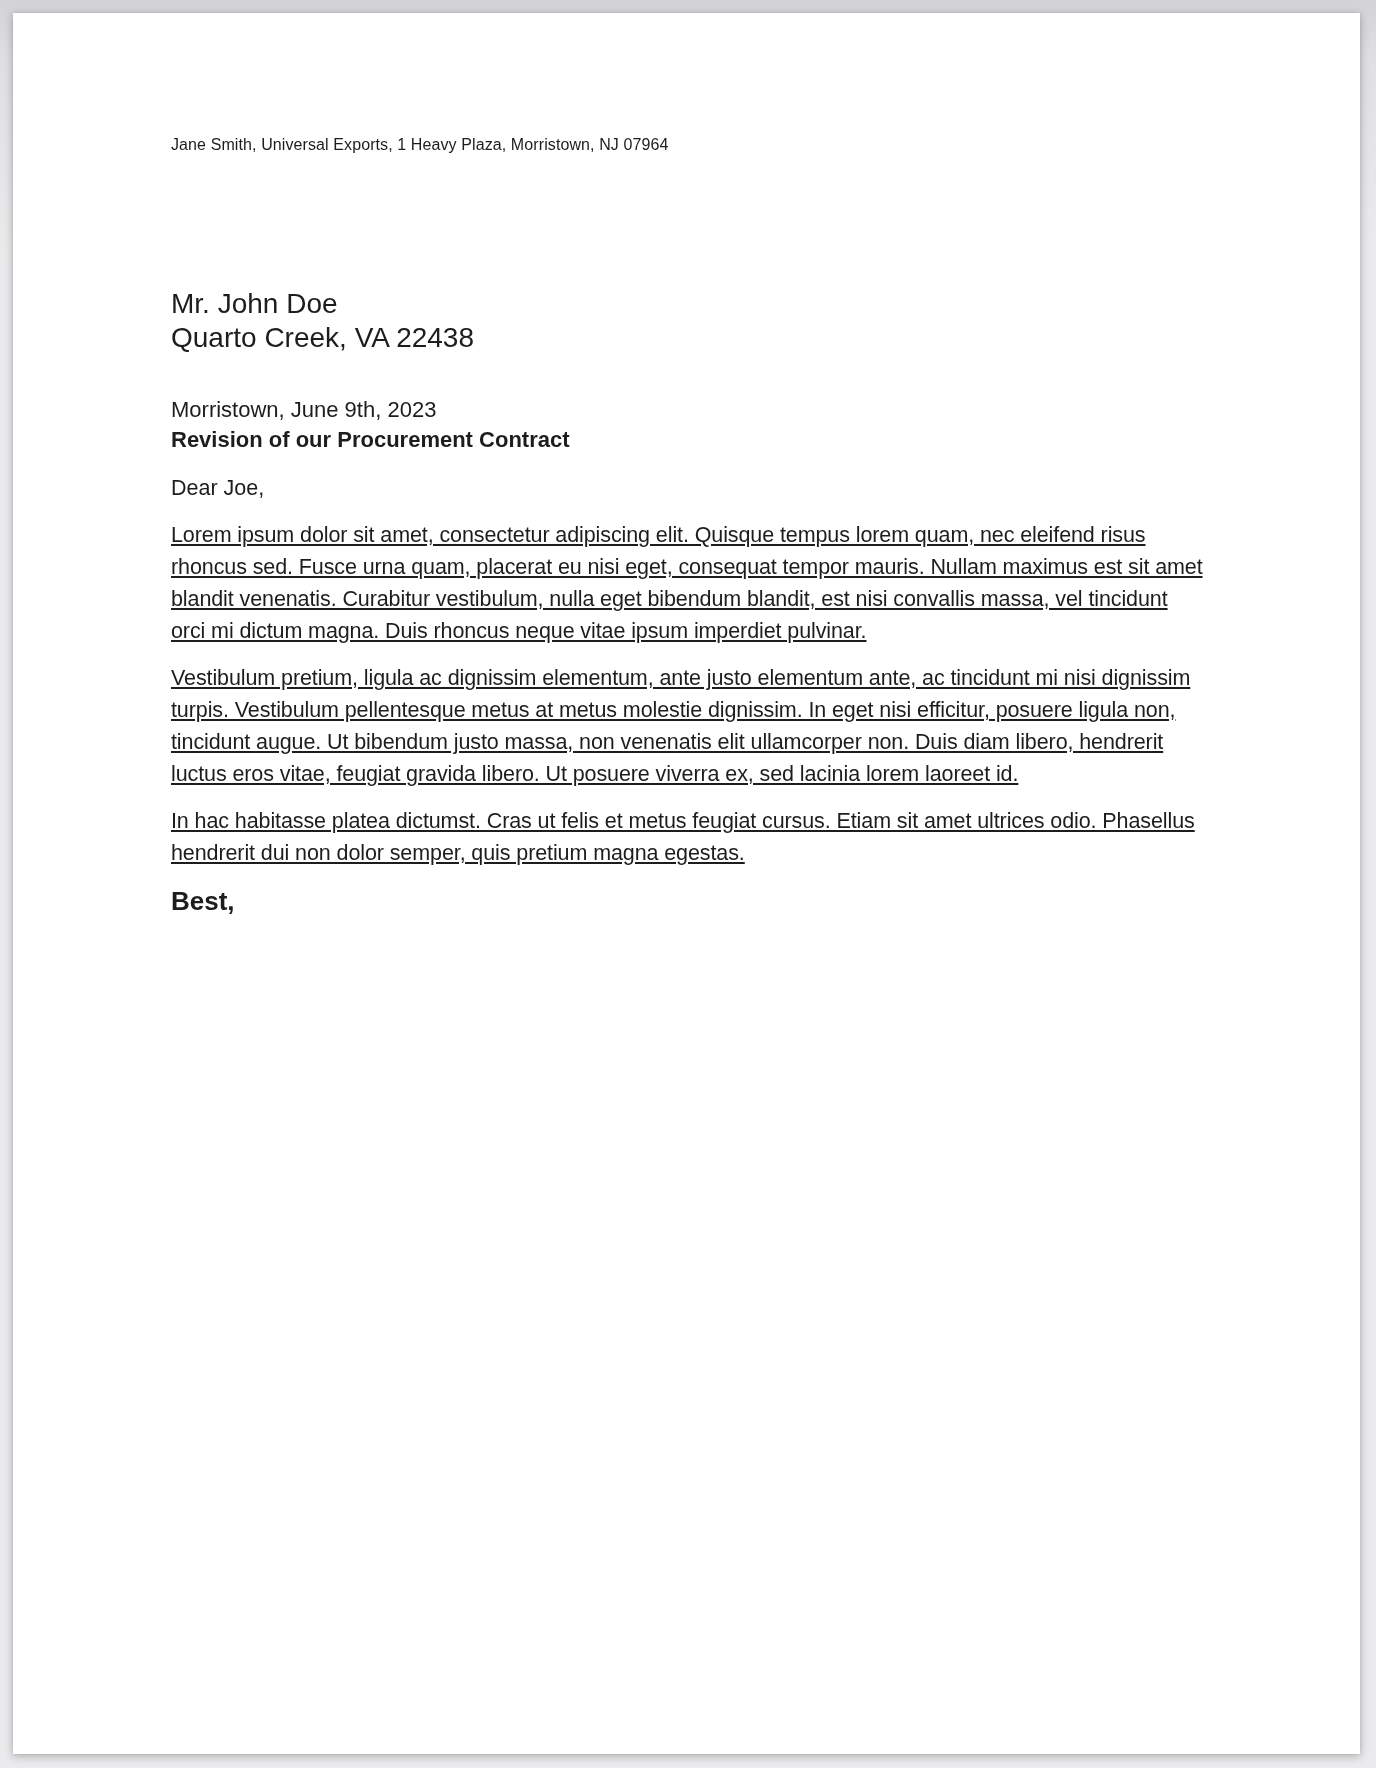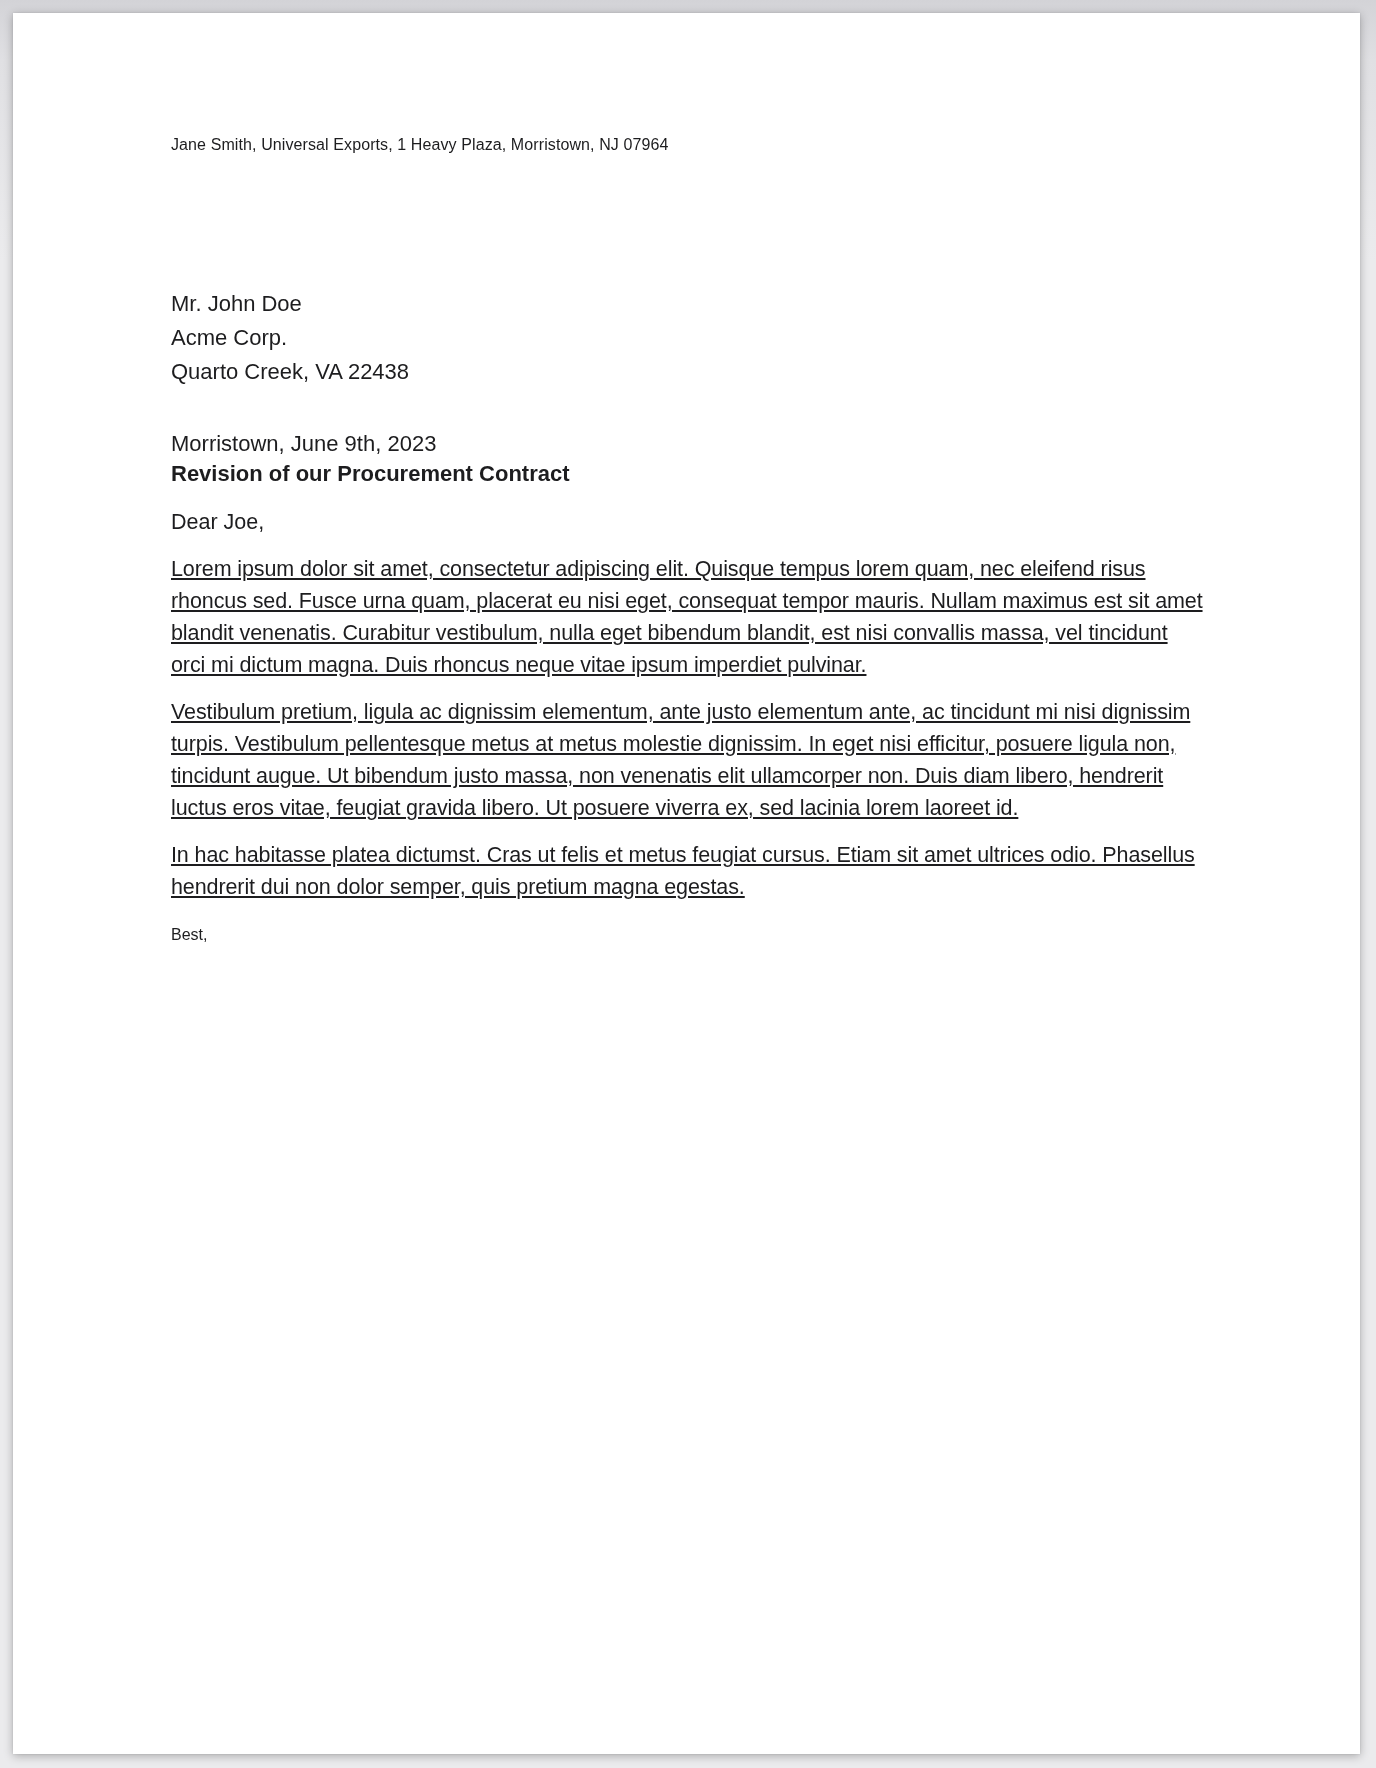--- a/index.html
+++ b/index.html
@@ -26,21 +26,21 @@
     color: #1d1d1f;
   }
   .sender-line {
     font-size: 16px;
     line-height: 21px;
     letter-spacing: 0.1px;
     white-space: nowrap;
   }
   .recipient {
     margin-top: 132px;
-    font-size: 22px;
+    font-size: 28px;
     line-height: 34px;
   }
   .date-line {
     margin-top: 40px;
     font-size: 22px;
     line-height: 30px;
     text-align: left;
   }
   .subject-line {
     font-size: 22px;
@@ -54,39 +54,39 @@
   }
   .body-paragraph {
     margin: 15px 0 0 0;
     font-size: 21.5px;
     line-height: 32px;
     letter-spacing: -0.1px;
     text-decoration: underline;
   }
   .closing {
     margin: 16px 0 0 0;
-    font-size: 16px;
+    font-size: 26px;
     line-height: 32px;
+    font-weight: bold;
   }
   .signature {
     margin-top: 99px;
     font-size: 21.5px;
     line-height: 32px;
   }
 </style>
 </head>
 <body>
 
 <div class="paper">
 
   <div class="sender-line">Jane Smith, Universal Exports, 1 Heavy Plaza, Morristown, NJ 07964</div>
 
   <div class="recipient">
     <div>Mr. John Doe</div>
-    <div>Acme Corp.</div>
     <div>Quarto Creek, VA 22438</div>
   </div>
 
   <div class="date-line">Morristown, June 9th, 2023</div>
 
   <div class="subject-line">Revision of our Procurement Contract</div>
 
   <p class="salutation">Dear Joe,</p>
 
   <p class="body-paragraph">Lorem ipsum dolor sit amet, consectetur adipiscing elit. Quisque tempus lorem quam, nec eleifend risus rhoncus sed. Fusce urna quam, placerat eu nisi eget, consequat tempor mauris. Nullam maximus est sit amet blandit venenatis. Curabitur vestibulum, nulla eget bibendum blandit, est nisi convallis massa, vel tincidunt orci mi dictum magna. Duis rhoncus neque vitae ipsum imperdiet pulvinar.</p>

